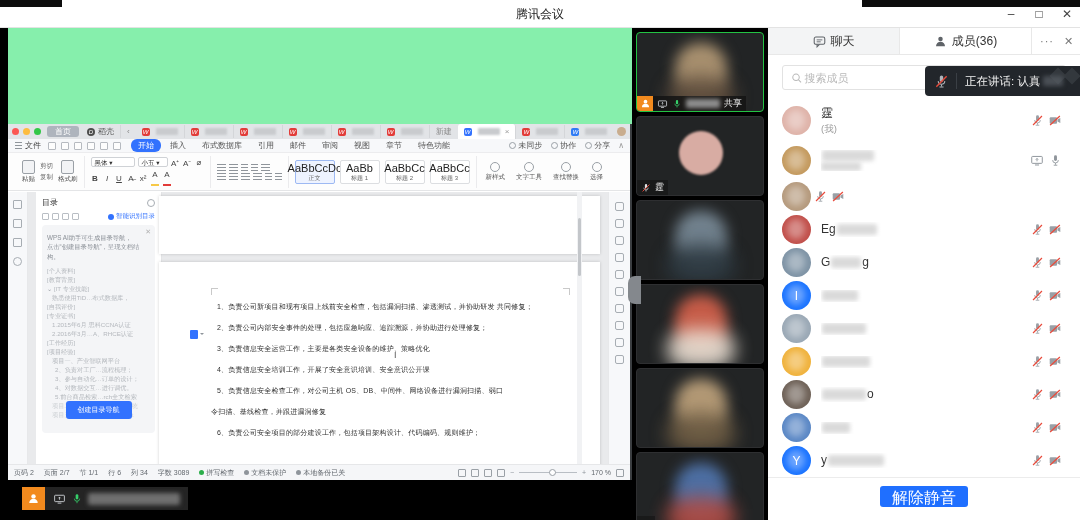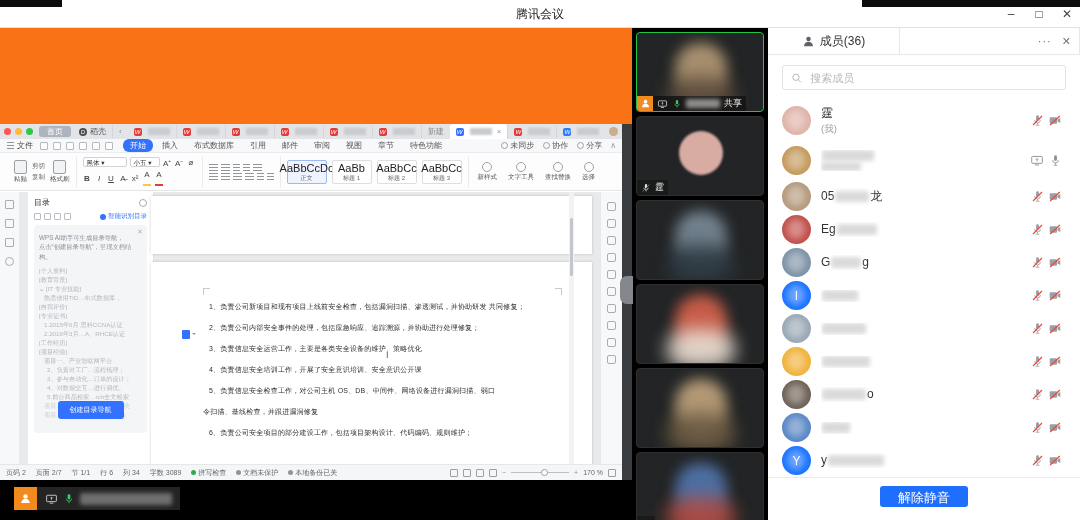--- a/index.html
+++ b/index.html
@@ -6,21 +6,21 @@
   *{box-sizing:border-box;}
   .screen{position:relative;width:1080px;height:520px;overflow:hidden;background:#000;
           font-family:"Liberation Sans",sans-serif;-webkit-font-smoothing:antialiased;}
   
   .titlebar{position:absolute;left:0;top:0;width:1080px;height:28px;background:#fff;border-bottom:1px solid #e3e3e3;z-index:40;}
   .tb-corner{position:absolute;top:0;height:7px;background:#0d0d0d;z-index:41;}
   .tb-title{position:absolute;left:0;right:0;top:0;height:28px;line-height:28px;text-align:center;font-size:12px;color:#222;}
   .tb-ctrls{position:absolute;right:6px;top:0;height:28px;display:flex;align-items:center;gap:14px;z-index:42;}
   .tb-btn{font-size:12px;color:#444;width:14px;text-align:center;cursor:default;}
   
-  .share-area{position:absolute;left:0;top:28px;width:632px;height:352px;background:#f97316;}
+  .share-area{position:absolute;left:8px;top:28px;width:632px;height:352px;background:#86efac;}
   .desk-band{position:absolute;left:622px;top:96px;width:10px;height:356px;background:#3a3d40;}
   .panel-handle{position:absolute;left:620px;top:248px;width:13px;height:28px;background:#84888d;border-radius:7px 0 0 7px;z-index:5;}
   
   .wps{position:absolute;left:0;top:96px;width:622px;height:356px;background:#fff;font-size:8px;color:#444;}
   .wps-tabbar{position:absolute;left:0;top:0;width:100%;height:15px;background:#e2e4e7;display:flex;align-items:center;padding-left:4px;}
   .lights{display:flex;gap:4px;margin-right:6px;}
   .light{width:7px;height:7px;border-radius:50%;}
   .l-red{background:#fc5753}.l-yel{background:#fdbc40}.l-grn{background:#33c748}
   .wtabs{display:flex;align-items:center;height:100%;flex:1;overflow:hidden;}
   .wtab{height:13px;display:flex;align-items:center;gap:3px;padding:0 6px;font-size:8px;color:#555;border-right:1px solid #d4d6d9;white-space:nowrap;}
@@ -143,21 +143,21 @@
   .vlabel{font-size:9px;color:#eee;white-space:nowrap;}
   .vredact{width:34px;height:9px;background:#8d8d8d;border-radius:1px;filter:blur(2px);}
   
   .member-panel{position:absolute;left:768px;top:28px;width:312px;height:492px;background:#fff;}
   .mp-head{position:absolute;left:0;top:0;width:100%;height:27px;border-bottom:1px solid #e8e8e8;display:flex;}
   .mp-tab{flex:0 0 132px;display:flex;align-items:center;justify-content:center;gap:5px;font-size:12px;color:#333;background:#f3f4f5;border-right:1px solid #e8e8e8;}
   .mp-tab.on{background:#fff;}
   .mp-ctrl{display:flex;align-items:center;gap:10px;padding:0 8px;background:#fff;color:#666;border-right:1px solid #e8e8e8;flex:1;justify-content:flex-end;}
   .mp-more{font-size:11px;letter-spacing:1px;color:#777;}
   .mp-x{font-size:11px;color:#777;}
-  .mp-search{position:absolute;left:14px;top:37px;width:284px;height:25px;border:1px solid #e2e2e2;border-radius:3px;display:flex;align-items:center;gap:6px;padding:0 8px;background:#fff;}
+  .mp-search{position:absolute;left:14px;top:37px;width:284px;height:25px;border:1px solid #e2e2e2;border-radius:3px;display:flex;align-items:center;padding:0 8px;background:#fff;}
   .mp-search input{border:none;outline:none;font-size:11px;color:#333;width:100%;background:transparent;font-family:"Liberation Sans",sans-serif;}
   .mp-search input::placeholder{color:#b8b8b8;}
   .mlist{position:absolute;left:0;top:72px;width:100%;height:376px;overflow:hidden;}
   .mrow{height:33px;display:flex;align-items:center;padding:0 16px 0 14px;}
   .mrow.tall{height:40px;}
   .mav{position:relative;width:29px;height:29px;border-radius:50%;flex:0 0 29px;overflow:hidden;}
   .mav-blob{position:absolute;left:5px;top:4px;width:18px;height:20px;border-radius:50%;background:rgba(255,255,255,.35);filter:blur(3px);}
   .mav-letter{position:absolute;left:0;top:0;width:100%;height:100%;display:flex;align-items:center;justify-content:center;color:#fff;font-size:12px;font-weight:normal;}
   .mname{flex:1;display:flex;flex-direction:column;justify-content:center;margin-left:10px;overflow:hidden;}
   .nline{font-size:12px;color:#333;display:flex;align-items:center;gap:1px;white-space:nowrap;}
@@ -167,21 +167,21 @@
   .w28{width:28px}.w30{width:30px}.w34{width:34px}.w36{width:36px}.w40{width:40px}
   .w44{width:44px}.w48{width:48px}.w52{width:52px}.w56{width:56px}
   .wt{width:22px;height:7px;background:#c9cbce;filter:blur(1px);display:inline-block;border-radius:1px;}
   .slot{width:18px;display:flex;justify-content:center;}
   .slot svg{display:none;}
   .slot.mic-muted .s-micmute{display:block;}
   .slot.mic-on .s-micon{display:block;}
   .slot.cam-off .s-cam{display:block;}
   .slot.screen-share .s-share{display:block;}
   .mp-divider{position:absolute;left:0;top:449px;width:100%;height:1px;background:#ececec;}
-  .mute-btn{position:absolute;left:50%;transform:translateX(-50%);top:458px;width:88px;height:21px;background:#1f6fff;color:#fff;font-size:13px;border:none;border-radius:3px;line-height:21px;text-align:center;}
+  .mute-btn{position:absolute;left:50%;transform:translateX(-50%);top:458px;width:88px;height:21px;background:#1f6fff;color:#fff;font-size:16px;border:none;border-radius:3px;line-height:21px;text-align:center;}
   
   .toast{position:absolute;left:925px;top:66px;width:155px;height:30px;background:#22262b;border-radius:4px 0 0 4px;display:flex;align-items:center;z-index:60;overflow:hidden;}
   .toast-ic{padding:0 7px 0 9px;display:flex;align-items:center;}
   .toast-div{width:1px;height:16px;background:#3a3f45;}
   .toast-text{color:#f2f2f2;font-size:11.5px;padding-left:8px;white-space:nowrap;}
   .toast-redact{width:20px;height:10px;background:#4a4f55;border-radius:1px;filter:blur(2px);margin-left:3px;}
   .toast-wm{position:absolute;right:2px;top:4px;display:flex;gap:2px;opacity:.35;}
   .toast-wm i{width:12px;height:12px;background:#555b61;transform:rotate(45deg);display:block;}
 </style>
 </head>
@@ -763,20 +763,29 @@
               <line x1="2.5" y1="13.5" x2="13.5" y2="2.5" stroke="#e84b3c" stroke-width="1.5"></line>
             </svg>
 
           </span>
         </span>
       </div>
     </div>
 
   <div class="member-panel">
     <div class="mp-head">
+      <span class="mp-tab">
+        <svg width="13" height="13" viewBox="0 0 16 16">
+            <rect x="1.5" y="2.5" width="13" height="9" rx="2" fill="none" stroke="#5f6368" stroke-width="1.3"></rect>
+            <path d="M5 11.5v3l3-3" fill="none" stroke="#5f6368" stroke-width="1.3"></path>
+            <line x1="4.5" y1="6" x2="11.5" y2="6" stroke="#5f6368" stroke-width="1.1"></line>
+            <line x1="4.5" y1="8.4" x2="9.5" y2="8.4" stroke="#5f6368" stroke-width="1.1"></line>
+          </svg>
+        <span>聊天</span>
+      </span>
       <span class="mp-tab on">
         <svg width="13" height="13" viewBox="0 0 16 16">
             <circle cx="8" cy="5" r="2.8" fill="#5f6368"></circle>
             <path d="M2.5 13.8a5.5 5.5 0 0 1 11 0Z" fill="#5f6368"></path>
           </svg>
         <span>成员(36)</span>
       </span>
       <span class="mp-ctrl">
         <span class="mp-more">···</span>
         <span class="mp-x">✕</span>
@@ -863,31 +872,20 @@
               <line x1="5.8" y1="13.8" x2="10.2" y2="13.8" stroke="#8f959b" stroke-width="1.1"></line>
             </svg>
           </span>
         </div>
 
         <div class="mrow">
           <span class="mav" style="background: rgb(181, 154, 125);">
             <i class="mav-blob"></i>
             <b class="mav-letter"></b>
           </span>
-          <span class="mname">
-            <span class="nline">
-              <span>05</span>
-              <i class="redact w34"></i>
-              <span>龙</span>
-            </span>
-            <span class="sline">
-              <span></span>
-
-            </span>
-          </span>
           <span class="slot mic-muted">
             <svg class="s-micmute" width="13" height="13" viewBox="0 0 16 16">
               <rect x="6.2" y="1.5" width="3.6" height="7" rx="1.8" fill="#9aa0a6"></rect>
               <path d="M4.5 7.5a3.5 3.5 0 0 0 7 0" fill="none" stroke="#9aa0a6" stroke-width="1.1"></path>
               <line x1="8" y1="11.2" x2="8" y2="13.2" stroke="#9aa0a6" stroke-width="1.1"></line>
               <line x1="5.8" y1="13.8" x2="10.2" y2="13.8" stroke="#9aa0a6" stroke-width="1.1"></line>
               <line x1="2.5" y1="13.5" x2="13.5" y2="2.5" stroke="#e84b3c" stroke-width="1.5"></line>
             </svg>
 
           </span>
@@ -1187,14 +1185,32 @@
             </svg>
 
           </span>
         </div>
       </div>
 
     <div class="mp-divider"></div>
     <button class="mute-btn">解除静音</button>
   </div>
 
+  <div class="toast">
+    <span class="toast-ic">
+      <svg width="15" height="15" viewBox="0 0 16 16">
+          <rect x="6.2" y="1.5" width="3.6" height="7" rx="1.8" fill="#aeb4ba"></rect>
+          <path d="M4.5 7.5a3.5 3.5 0 0 0 7 0" fill="none" stroke="#aeb4ba" stroke-width="1.1"></path>
+          <line x1="8" y1="11.2" x2="8" y2="13.2" stroke="#aeb4ba" stroke-width="1.1"></line>
+          <line x1="5.8" y1="13.8" x2="10.2" y2="13.8" stroke="#aeb4ba" stroke-width="1.1"></line>
+          <line x1="2.5" y1="13.5" x2="13.5" y2="2.5" stroke="#e84b3c" stroke-width="1.5"></line>
+        </svg>
+    </span>
+    <span class="toast-div"></span>
+    <span class="toast-text">正在讲话: 认真</span>
+    <i class="toast-redact"></i>
+    <span class="toast-wm">
+        <i></i>
+        <i></i>
+      </span>
+  </div>
 
 </div>
 
 </body></html>

